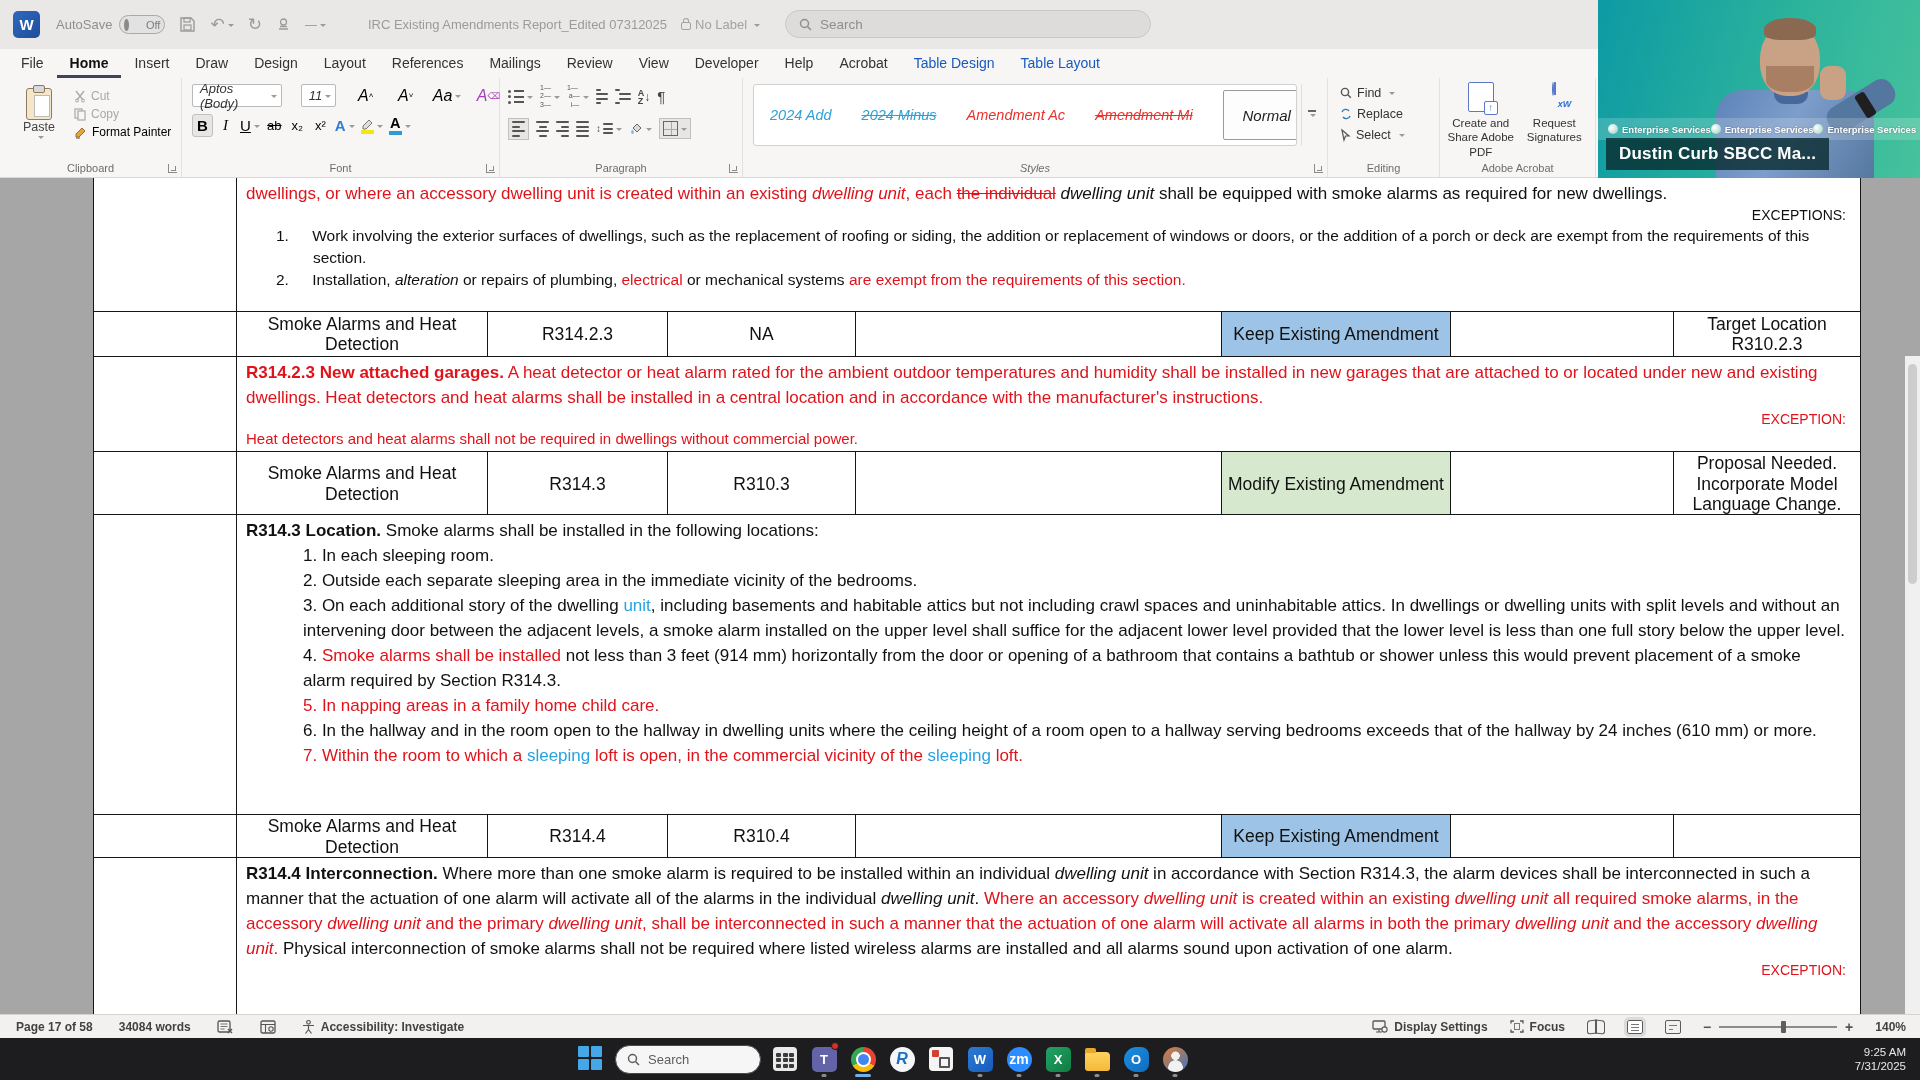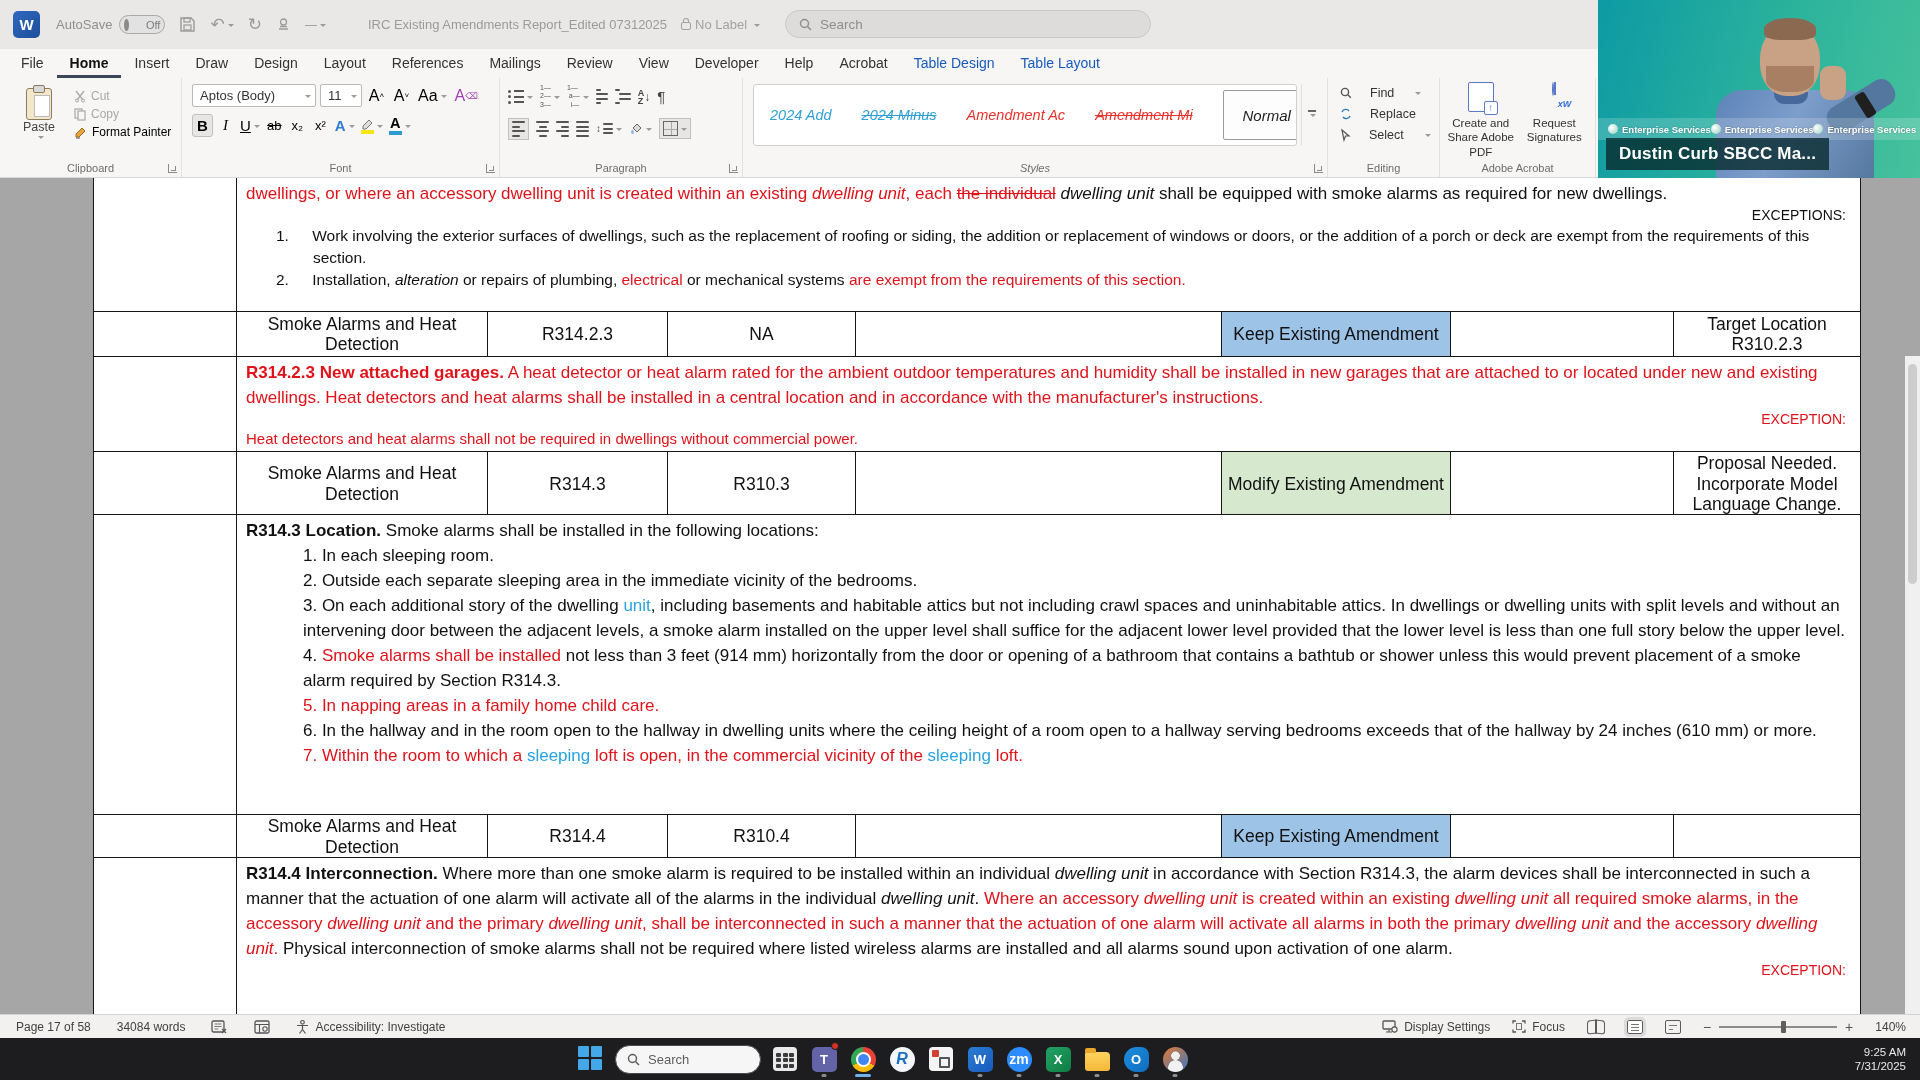--- a/index.html
+++ b/index.html
@@ -51,21 +51,21 @@
   
   .g-clip{width:182px;display:flex;}
   .paste-big{width:58px;margin-left:10px;display:flex;flex-direction:column;align-items:center;font-size:12.5px;color:#444;}
   .clipicon{width:26px;height:32px;border:1.6px solid #8d7a5f;border-radius:3px;background:#f3e6c9;position:relative;margin-top:4px;}
   .clipicon::before{content:"";position:absolute;left:6px;top:-4px;width:10px;height:6px;border:1.6px solid #8d7a5f;border-radius:2px;background:#d9d9d9;}
   .clipicon::after{content:"";position:absolute;left:7px;top:6px;width:14px;height:20px;background:#fff;border:1px solid #bbb;}
   .smallcmds{display:flex;flex-direction:column;gap:4px;margin-left:6px;margin-top:5px;font-size:12px;}
   .smallcmd{display:flex;align-items:center;gap:5px;}
   
   .g-font{width:318px;padding-left:10px;}
-  .fontrow1{display:flex;align-items:center;gap:4px;}
+  .fontrow1{display:flex;align-items:center;gap:19px;font-style:italic;}
   .combo{border:1px solid #b9b9b9;background:#fff;border-radius:2px;height:23px;display:flex;align-items:center;
     padding:0 4px 0 7px;font-size:13px;color:#333;justify-content:space-between;}
   .fontrow2{display:flex;align-items:center;gap:2px;margin-top:7px;font-size:15px;}
   .fbtn{min-width:21px;height:23px;display:inline-flex;align-items:center;justify-content:center;border-radius:3px;padding:0 2px;}
   .boxed{background:#e8e6e4;border:1px solid #c2c0be;}
   .colbar{display:inline-flex;flex-direction:column;align-items:center;line-height:1;font-size:14.5px;}
   .colbar i{display:block;width:13px;height:4px;margin-top:1px;}
   
   .g-para{width:243px;padding-left:8px;}
   .parow{display:flex;align-items:center;gap:7px;}
@@ -88,21 +88,21 @@
   .stl{white-space:nowrap;}
   .s-blue{color:#2fa0d6;}
   .s-red{color:#e8332d;}
   .st{text-decoration:line-through;}
   .s-normal-box{border:1px solid #9a9a9a;background:#fdfdfd;border-radius:2px;height:50px;min-width:88px;
     display:flex;align-items:center;justify-content:center;color:#222;font-size:15px;}
   .gal-more{width:20px;height:62px;border-left:1px solid #e0e0e0;margin-left:4px;display:flex;align-items:center;justify-content:center;flex-direction:column;color:#666;}
   .gal-more .bar{width:8px;height:1.6px;background:#666;margin-bottom:2px;}
   
   .g-edit{width:112px;padding:8px 0 0 12px;font-size:12.5px;color:#333;}
-  .editrow{display:flex;align-items:center;gap:18px;margin-bottom:7px;}
+  .editrow{display:flex;align-items:center;gap:5px;margin-bottom:7px;}
   
   .g-acro{width:156px;display:flex;justify-content:space-around;padding:4px 4px 0;}
   .acrobtn{display:flex;flex-direction:column;align-items:center;font-size:11.5px;color:#333;text-align:center;width:74px;line-height:1.25;}
   .pdficon{width:26px;height:30px;border:1.6px solid #5b79c9;border-radius:2px;position:relative;margin-bottom:4px;background:#fff;}
   .pdficon::after{content:"↑";position:absolute;right:-5px;bottom:-4px;background:#fff;border:1.4px solid #5b79c9;border-radius:2px;font-size:10px;width:12px;height:12px;line-height:11px;text-align:center;color:#5b79c9;}
   .sigicon{width:26px;height:30px;position:relative;margin-bottom:4px;}
   .sigicon .hd{width:12px;height:12px;border:1.8px solid #5b79c9;border-radius:50%;margin:0 auto;}
   .sigicon .bd2{width:22px;height:10px;border:1.8px solid #5b79c9;border-bottom:none;border-radius:10px 10px 0 0;margin:2px auto 0;}
   .sigicon .xw{position:absolute;right:-4px;bottom:2px;color:#2f6fd6;font-size:9px;font-style:italic;font-weight:bold;}
 
@@ -144,21 +144,21 @@
     text-align:center;font-size:17.5px;line-height:20.5px;}
   .hrow>div{border-right:1px solid var(--ink);display:flex;align-items:center;justify-content:center;padding:1px 6px;}
   .hrow>div:last-child{border-right:none;}
   .bg-blue{background:var(--cellblue);}
   .bg-green{background:var(--cellgreen);}
   #scrollbar{position:absolute;right:0;top:178px;width:15px;height:836px;background:#f0f0f0;}
   #scrollbar .thumb{position:absolute;left:3px;top:8px;width:9px;height:220px;background:#cdcdcd;border-radius:5px;}
 
   
   #statusbar{position:absolute;left:0;top:1014px;width:1920px;height:24px;background:#f2f1f0;
-    border-top:1px solid #d5d4d2;display:flex;align-items:center;font-size:12px;color:#424242;}
+    border-top:1px solid #d5d4d2;display:flex;align-items:center;font-size:12px;color:#424242;font-weight:bold;}
   .sb-left{display:flex;align-items:center;gap:26px;padding-left:16px;}
   .sb-right{margin-left:auto;display:flex;align-items:center;gap:22px;padding-right:14px;}
   .sb-item{display:flex;align-items:center;gap:6px;white-space:nowrap;}
   .view-ico{width:16px;height:14px;border:1.3px solid #5b5b5b;border-radius:2px;position:relative;}
   .view-ico.sel{outline:3px solid #dcdbd9;background:#fff;}
   .view-ico .ln{position:absolute;left:3px;right:3px;height:1.2px;background:#777;}
   .book-ico{width:18px;height:13px;position:relative;}
   .book-ico::before,.book-ico::after{content:"";position:absolute;top:0;width:8px;height:12px;border:1.3px solid #5b5b5b;}
   .book-ico::before{left:0;border-radius:3px 0 0 3px;transform:skewY(-6deg);}
   .book-ico::after{right:0;border-radius:0 3px 3px 0;transform:skewY(6deg);}

